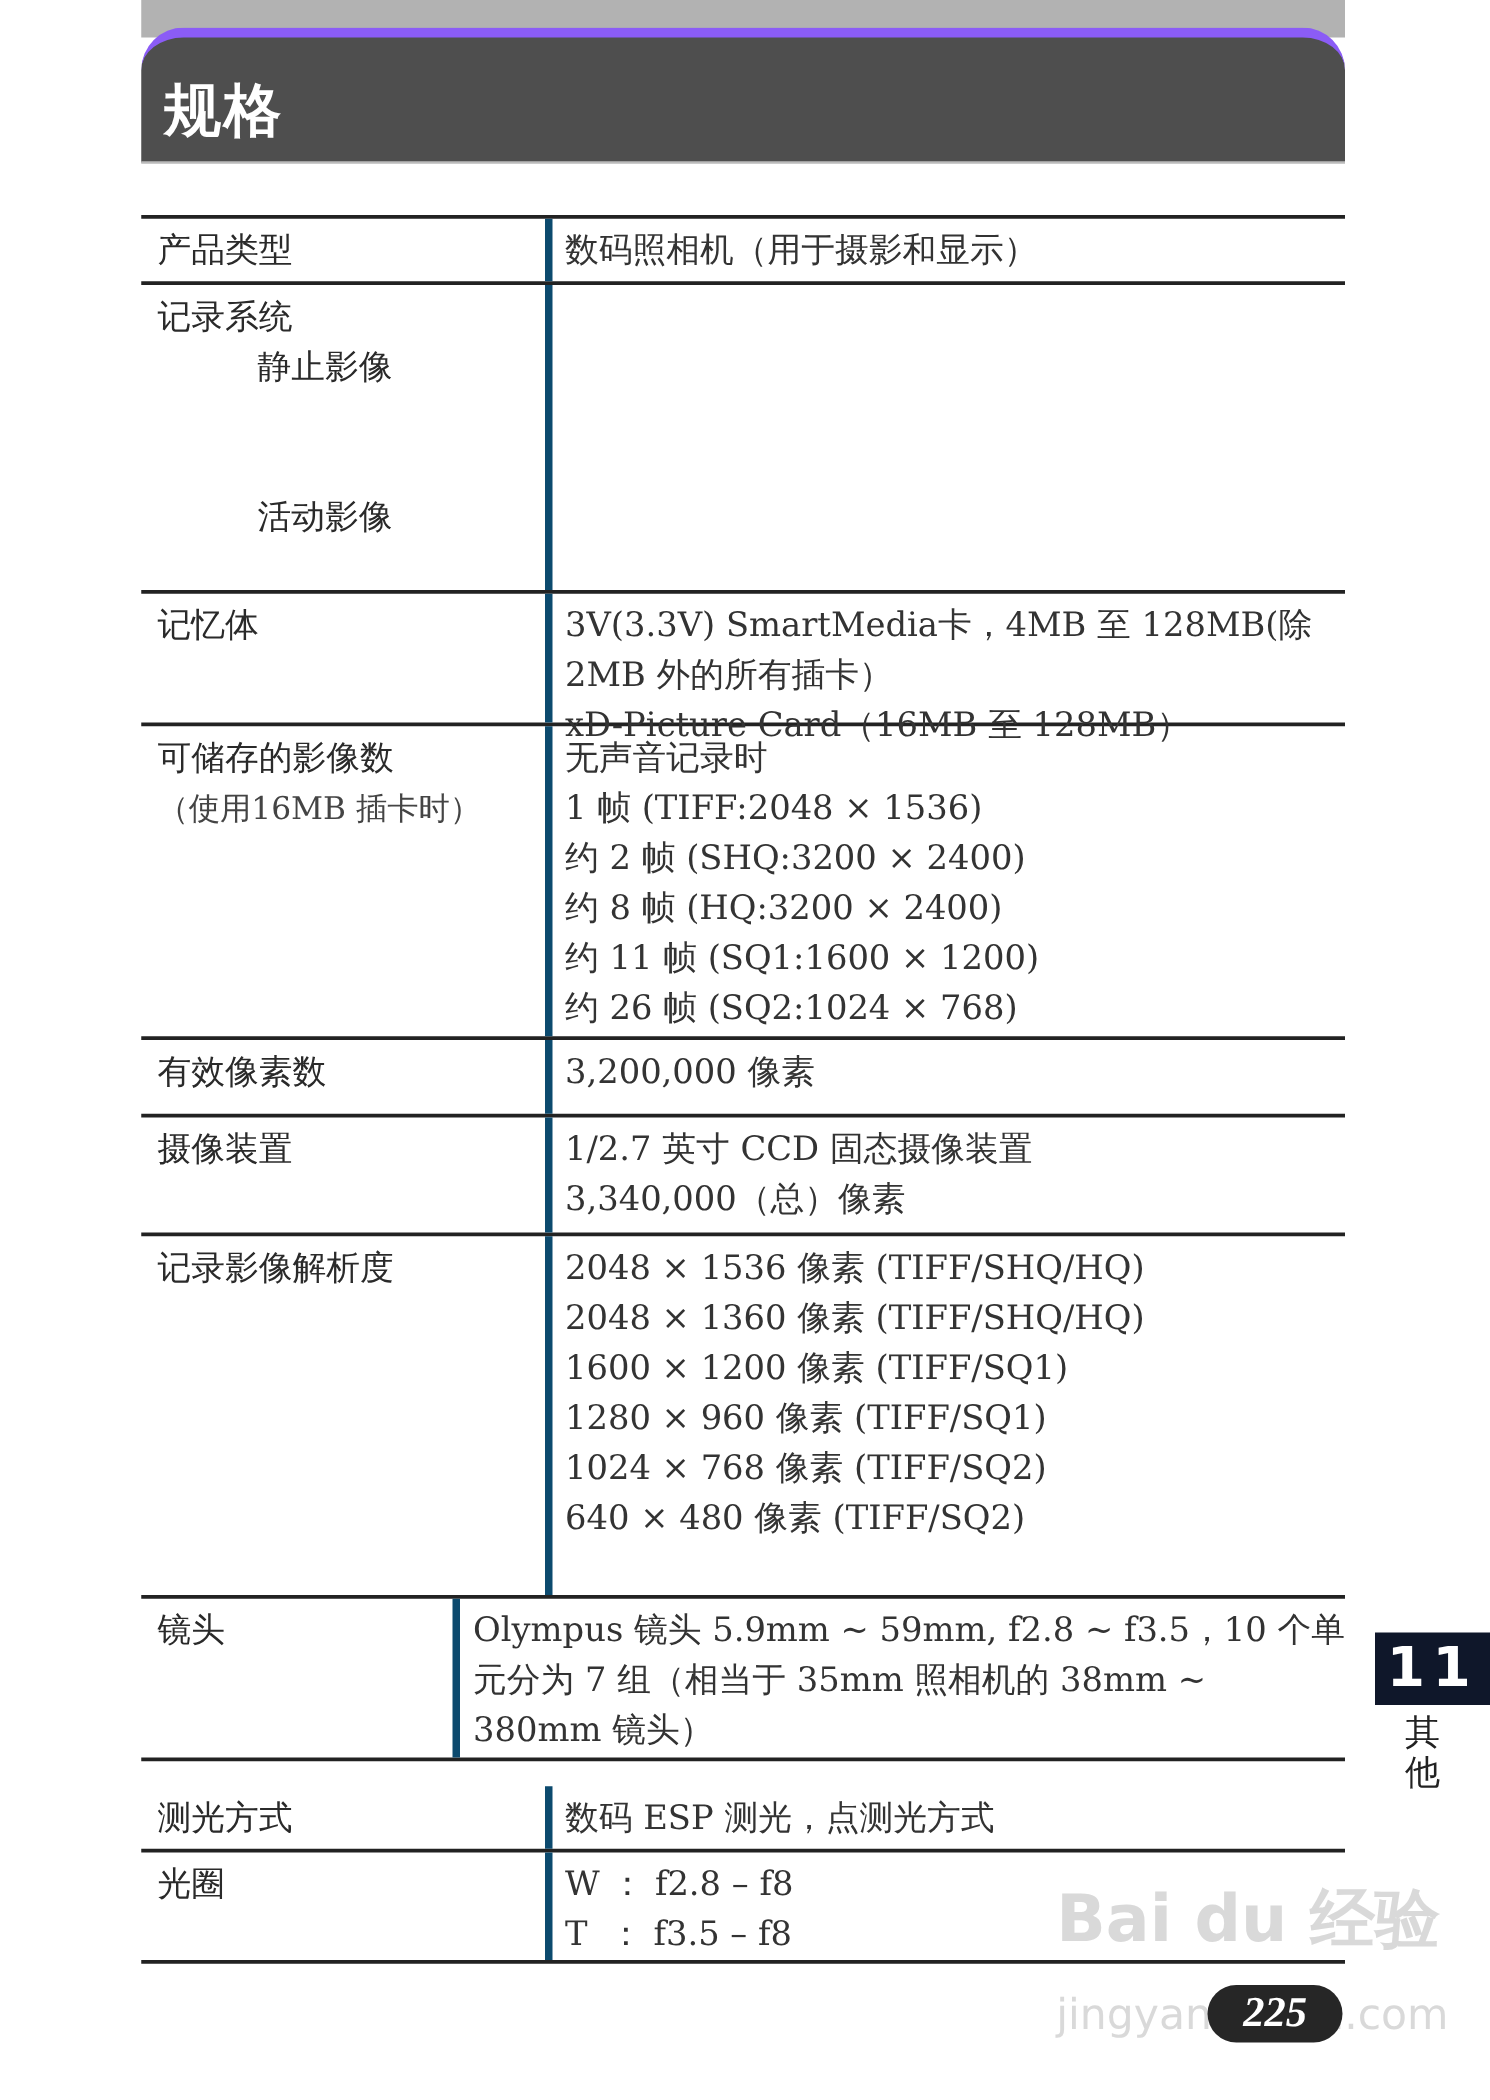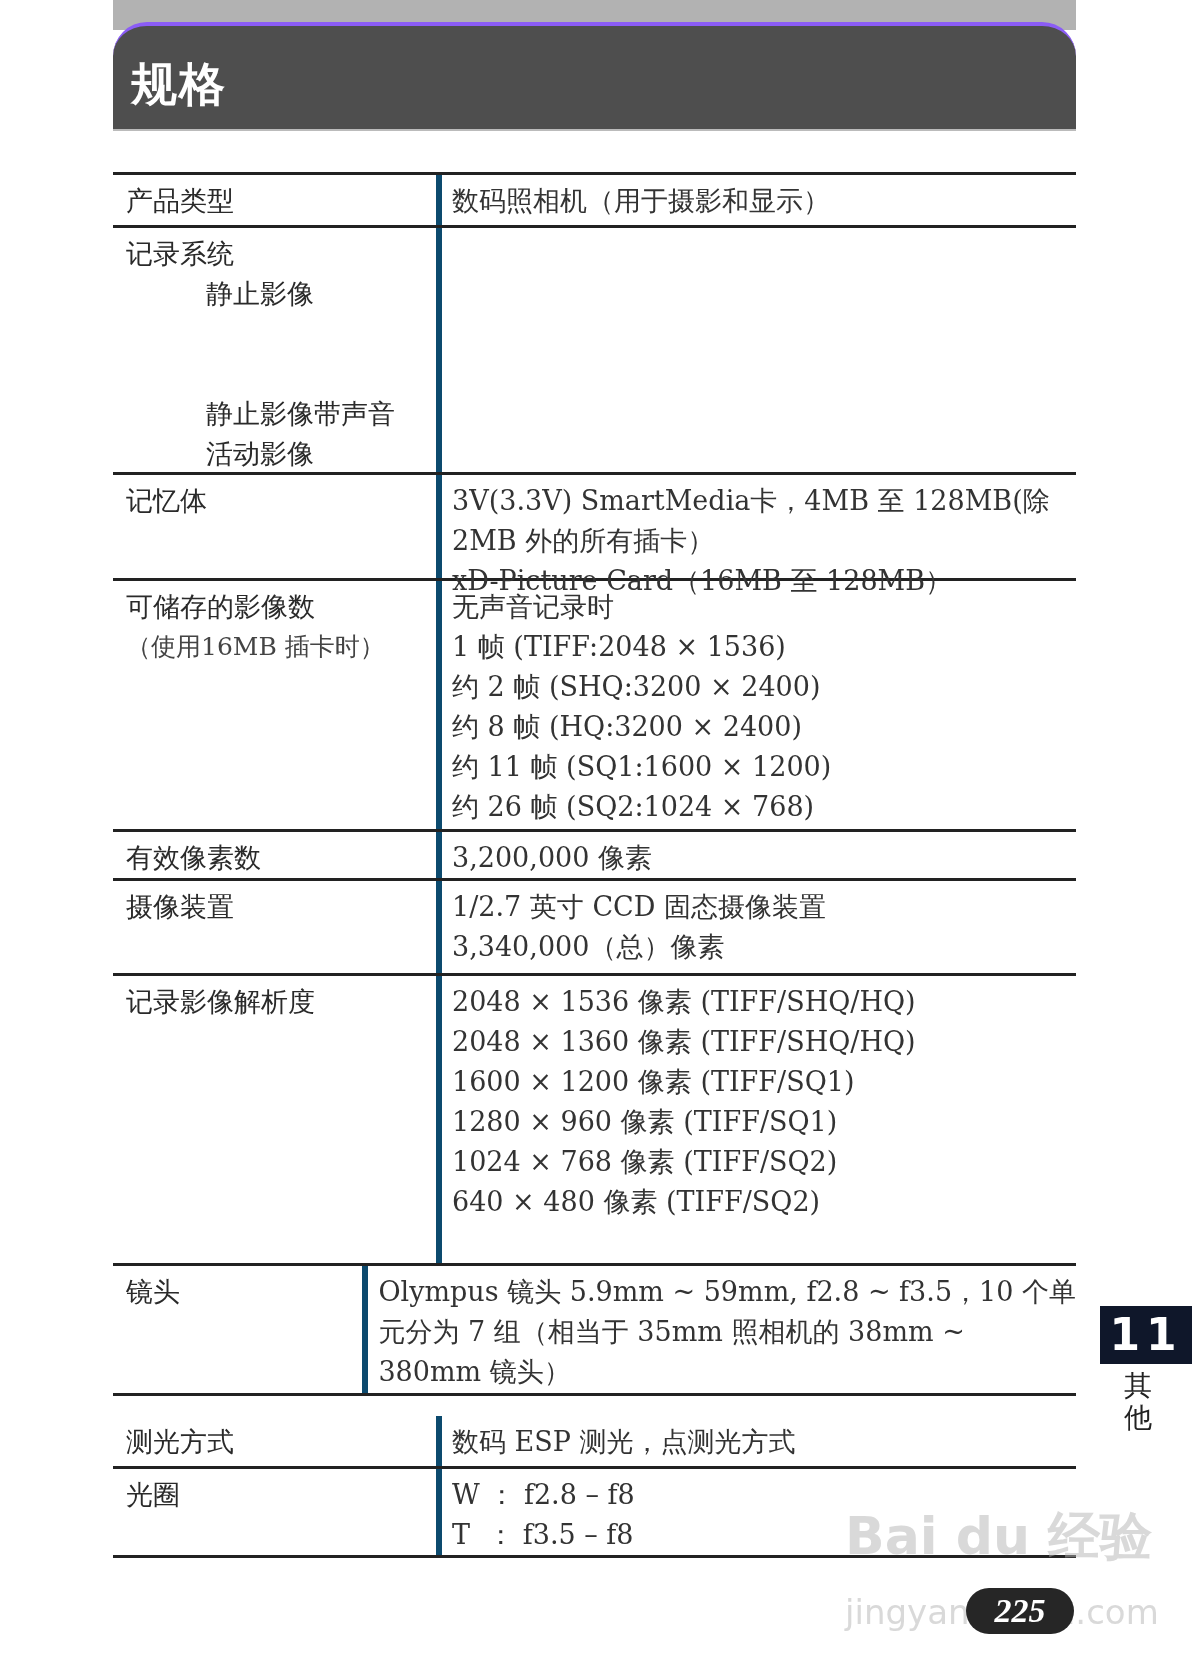--- a/index.html
+++ b/index.html
@@ -1,20 +1,20 @@
 <!DOCTYPE html>
 <html><head>
 <meta charset="utf-8">
 <style>
   html, body { margin:0; padding:0; }
   body { width:1192px; height:1680px; background:#ffffff; position:relative; overflow:hidden;
          font-family:"DejaVu Serif","Liberation Serif",serif; color:#222; }
   .hdr-top { position:absolute; left:113px; top:0; width:963px; height:30px; background:#b2b2b2; }
   .hdr { position:absolute; left:113px; top:22px; width:963px; height:108px; background:#4e4e4e;
-         border-top:4px solid #8b5cf6; border-radius:34px 34px 0 0; box-sizing:border-box; }
+         border-top:8px solid #8b5cf6; border-radius:34px 34px 0 0; box-sizing:border-box; }
   .hdr-title { position:absolute; left:18px; top:28px; font-family:"DejaVu Sans","Liberation Sans",sans-serif;
                font-weight:bold; font-size:46px; color:#fff; letter-spacing:2px; }
   .hdr-bottom { position:absolute; left:113px; top:129px; width:963px; height:2px; background:#bbb; }
 
   .table { position:absolute; left:113px; top:172px; width:963px; border-top:3px solid #222; }
   .row { display:flex; border-bottom:3px solid #222; box-sizing:border-box; }
   .lab { width:329px; border-right:6px solid #0c4a6e; padding:6px 0 8px 13px; box-sizing:border-box;
          font-family:"DejaVu Sans","Liberation Sans",sans-serif; font-size:27px; line-height:40px; color:#2a2a2a; }
   .val { flex:1; padding:6px 0 8px 10px; font-size:27px; line-height:40px; color:#333; }
   .line { display:block; white-space:nowrap; }
@@ -52,21 +52,20 @@
       <span class="line">数码照相机（用于摄影和显示）</span>
     </div>
   </div>
 
   <div class="row" style="height:247px;">
     <div class="lab">
       <span class="line">记录系统</span>
       <span class="line sub">静止影像</span>
       <span class="spacer"></span>
       <span class="spacer"></span>
-      <span class="line sub">静止影像带声音</span>
       <span class="line sub">活动影像</span>
     </div>
   </div>
 
   <div class="row" style="height:106px;">
     <div class="lab">记忆体</div>
     <div class="val">
       <span class="line">3V(3.3V) SmartMedia卡，4MB 至 128MB(除</span>
       <span class="line">2MB 外的所有插卡）</span>
       <span class="line">xD-Picture Card（16MB 至 128MB）</span>
@@ -81,21 +80,21 @@
     <div class="val">
       <span class="line">无声音记录时</span>
       <span class="line">1 帧 (TIFF:2048 × 1536)</span>
       <span class="line">约 2 帧 (SHQ:3200 × 2400)</span>
       <span class="line">约 8 帧 (HQ:3200 × 2400)</span>
       <span class="line">约 11 帧 (SQ1:1600 × 1200)</span>
       <span class="line">约 26 帧 (SQ2:1024 × 768)</span>
     </div>
   </div>
 
-  <div class="row" style="height:49px;">
+  <div class="row" style="height:62px;">
     <div class="lab">有效像素数</div>
     <div class="val">
       <span class="line">3,200,000 像素</span>
     </div>
   </div>
 
   <div class="row" style="height:95px;">
     <div class="lab">摄像装置</div>
     <div class="val">
       <span class="line">1/2.7 英寸 CCD 固态摄像装置</span>

